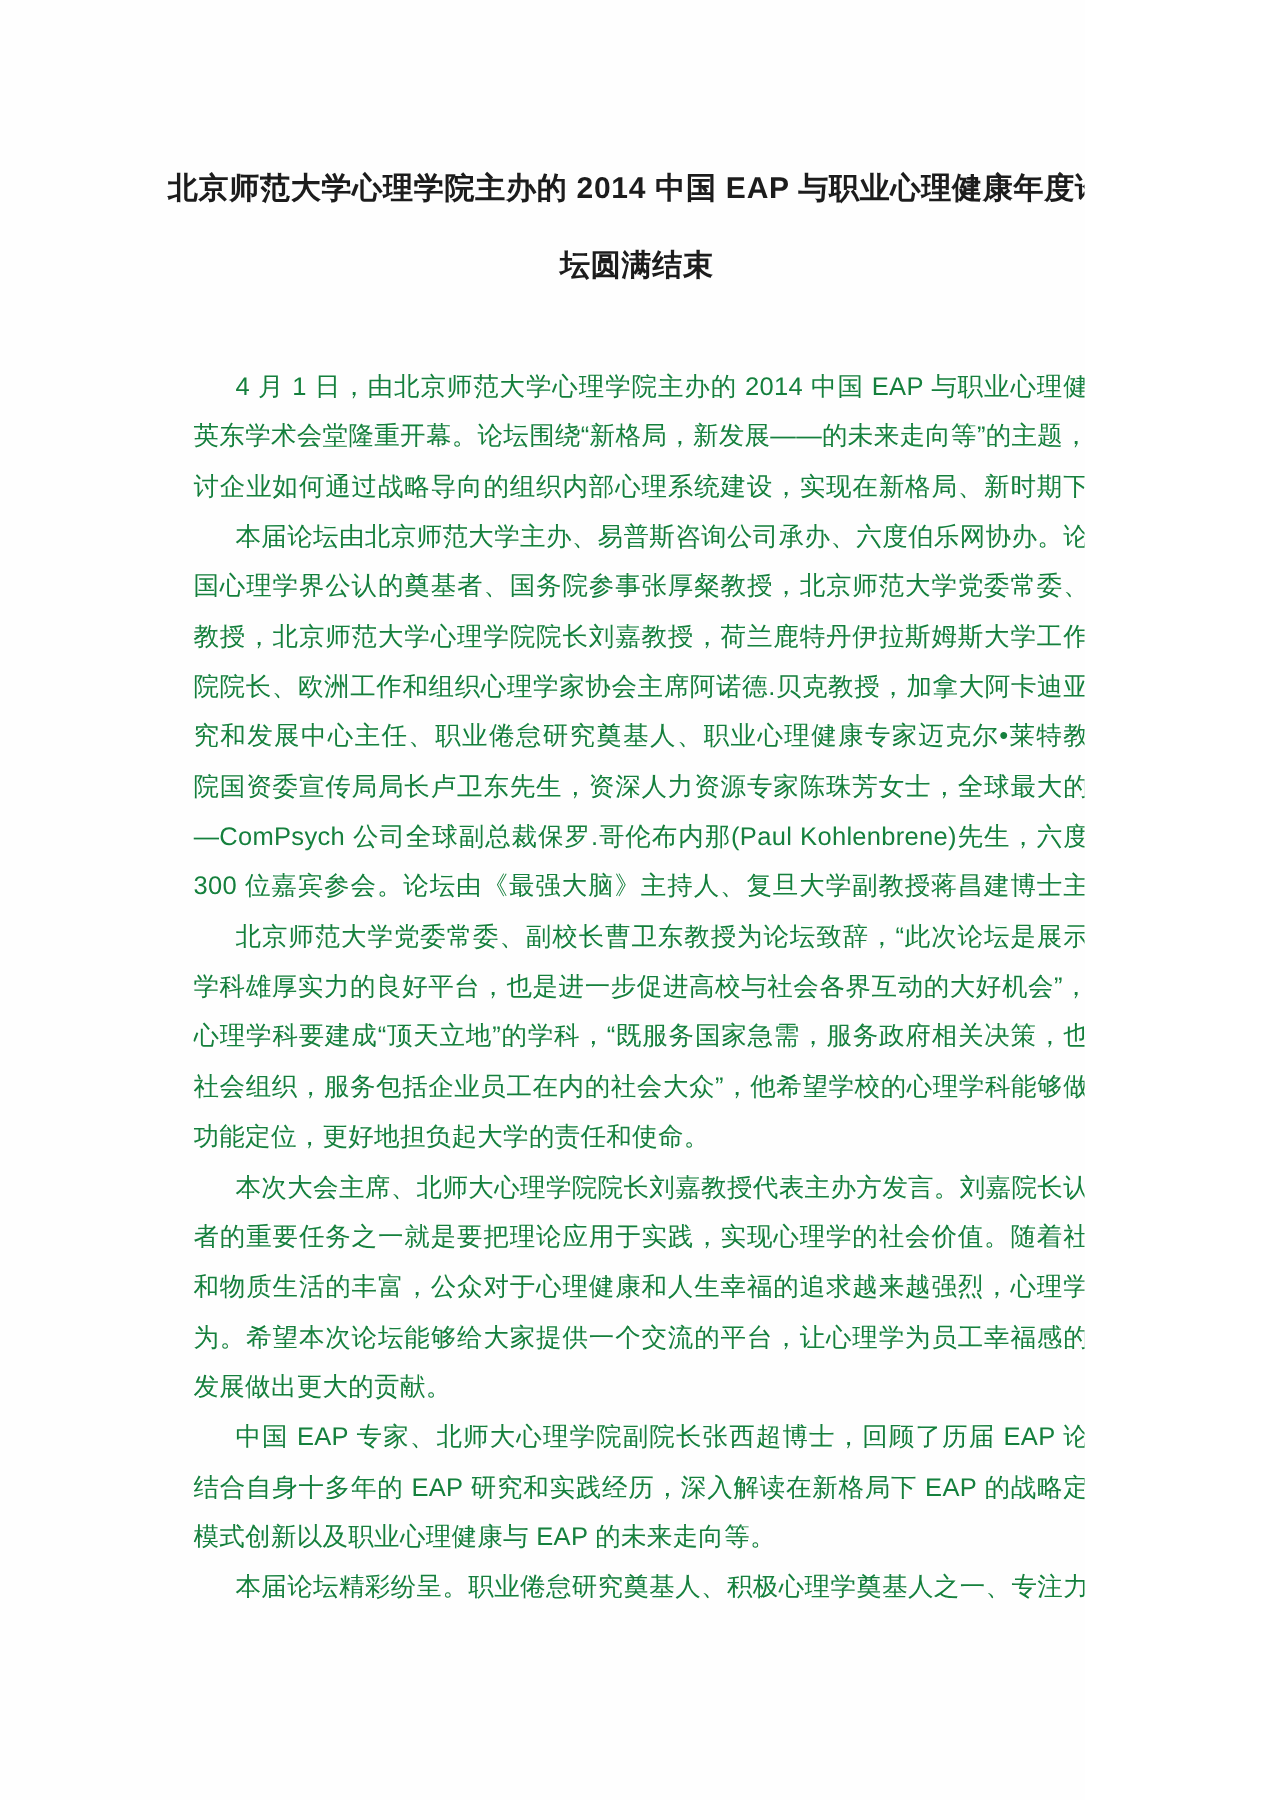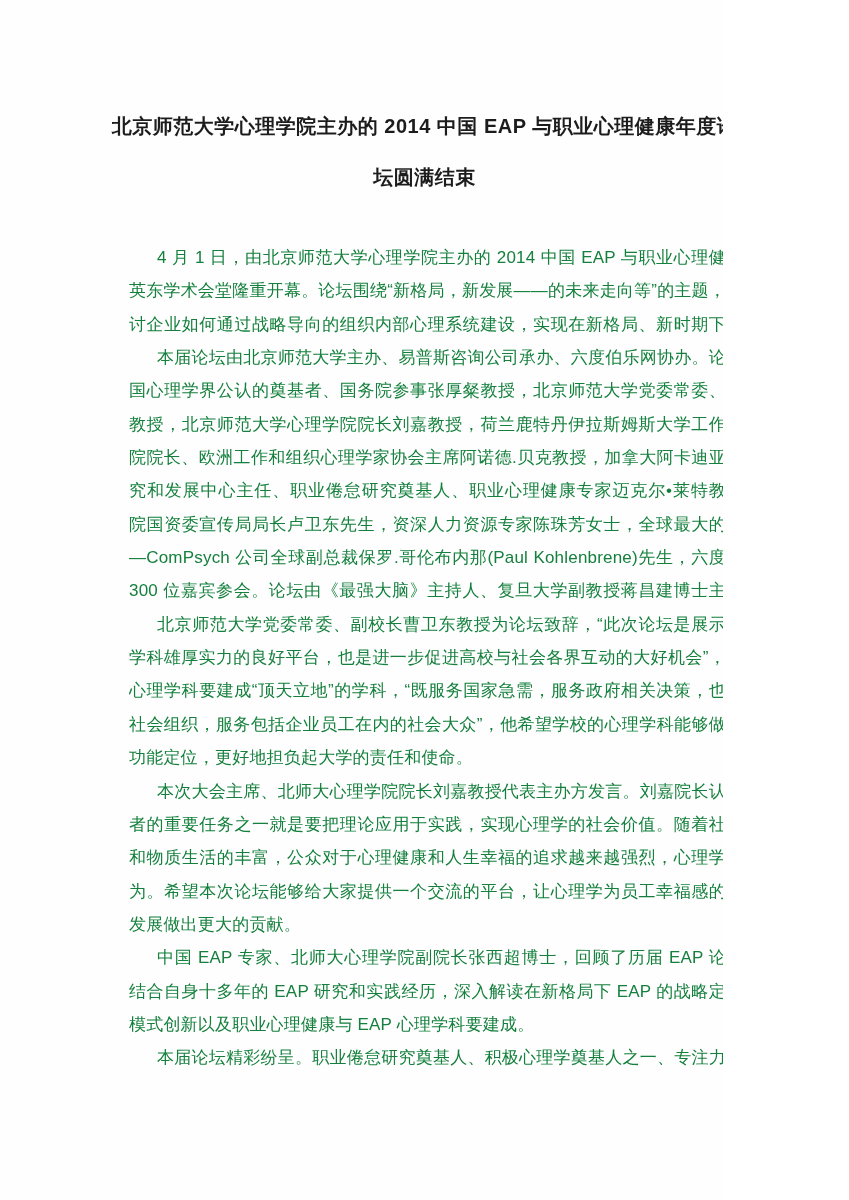--- a/index.html
+++ b/index.html
@@ -92,19 +92,19 @@
       <div class="paragraph">
         <div class="line indent">本次大会主席、北师大心理学院院长刘嘉教授代表主办方发言。刘嘉院长认为心理学学</div>
         <div class="line">者的重要任务之一就是要把理论应用于实践，实现心理学的社会价值。随着社会经济的发展</div>
         <div class="line">和物质生活的丰富，公众对于心理健康和人生幸福的追求越来越强烈，心理学在其中大有作</div>
         <div class="line">为。希望本次论坛能够给大家提供一个交流的平台，让心理学为员工幸福感的提升和组织的</div>
         <div class="line short">发展做出更大的贡献。</div>
       </div>
       <div class="paragraph">
         <div class="line indent">中国 EAP 专家、北师大心理学院副院长张西超博士，回顾了历届 EAP 论坛的情况，并</div>
         <div class="line">结合自身十多年的 EAP 研究和实践经历，深入解读在新格局下 EAP 的战略定向、功能定位、</div>
-        <div class="line short">模式创新以及职业心理健康与 EAP 心理学科要建成。</div>
+        <div class="line short">模式创新以及职业心理健康与 EAP 的未来走向等。</div>
       </div>
       <div class="paragraph">
         <div class="line indent">本届论坛精彩纷呈。职业倦怠研究奠基人、积极心理学奠基人之一、专注力创始人埃伦</div>
       </div>
     </div>
 </div>
 
 </body></html>

